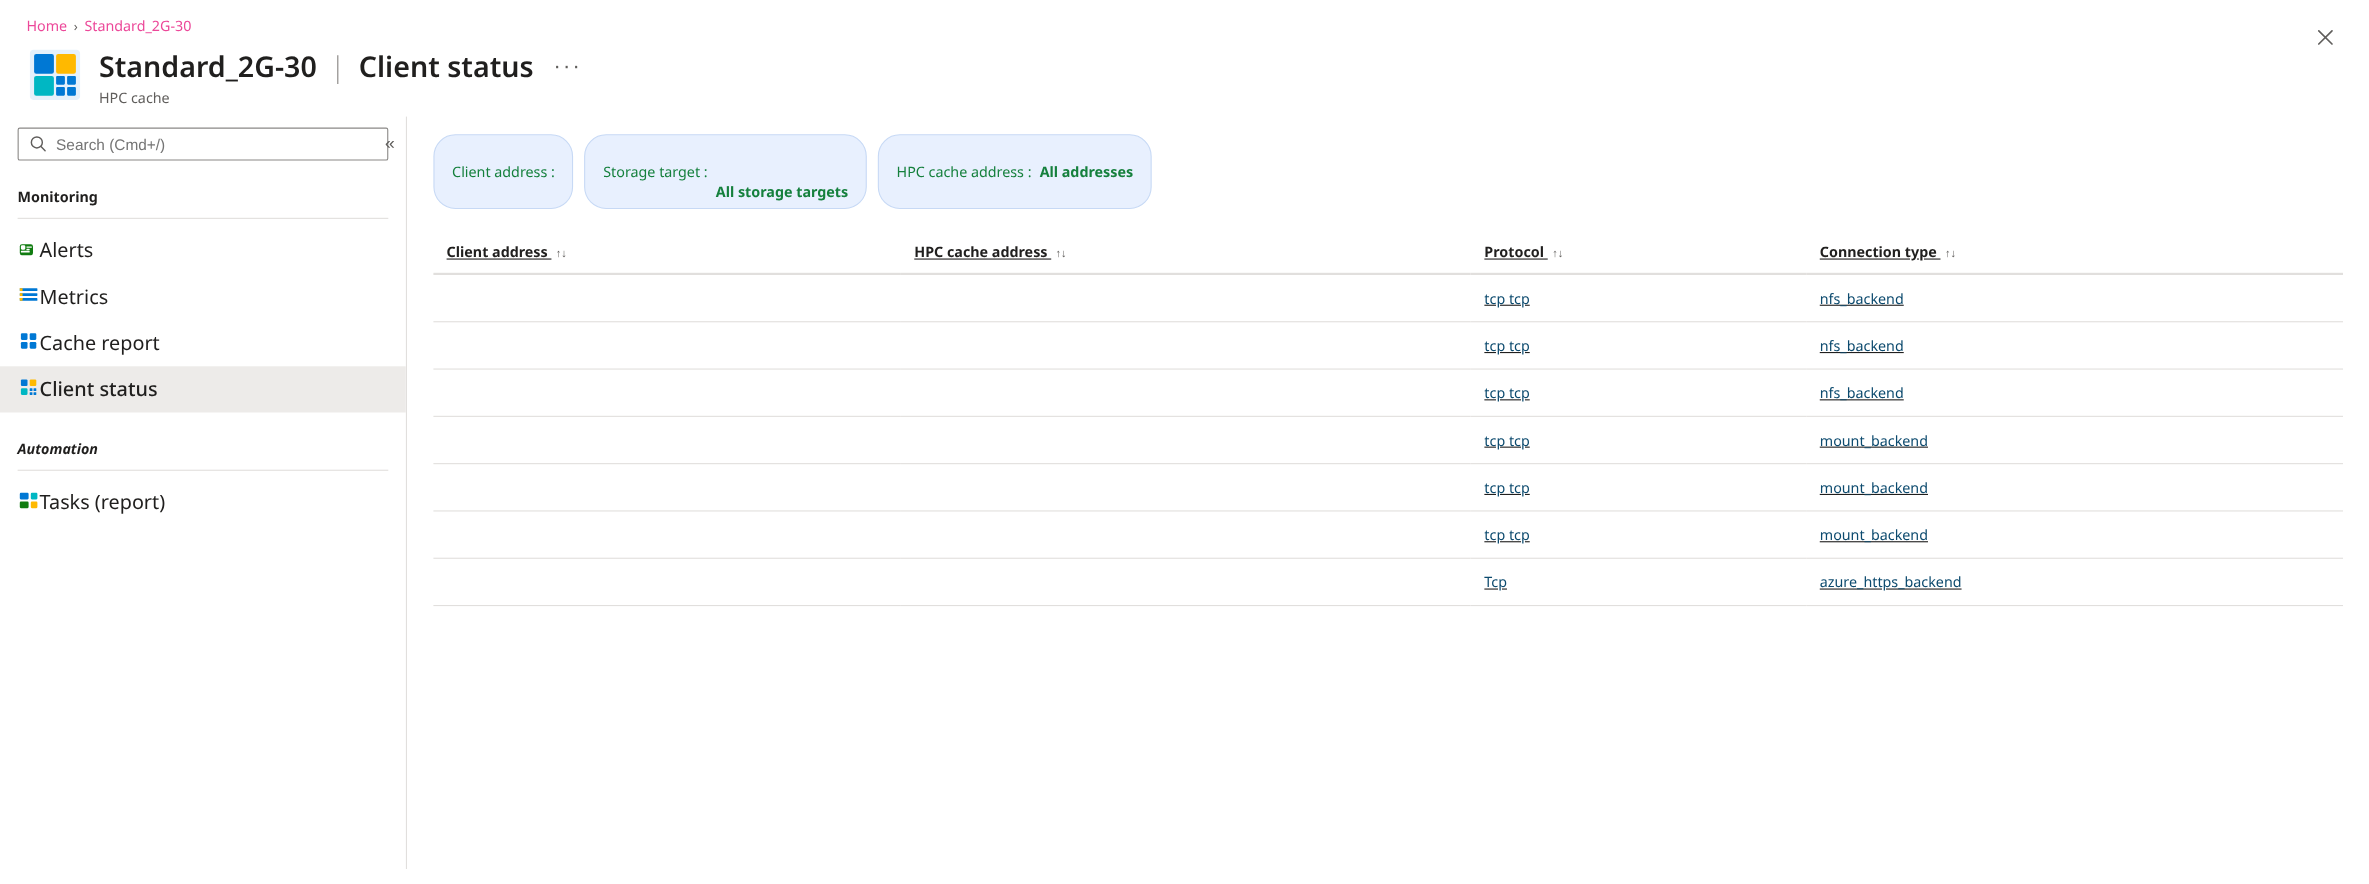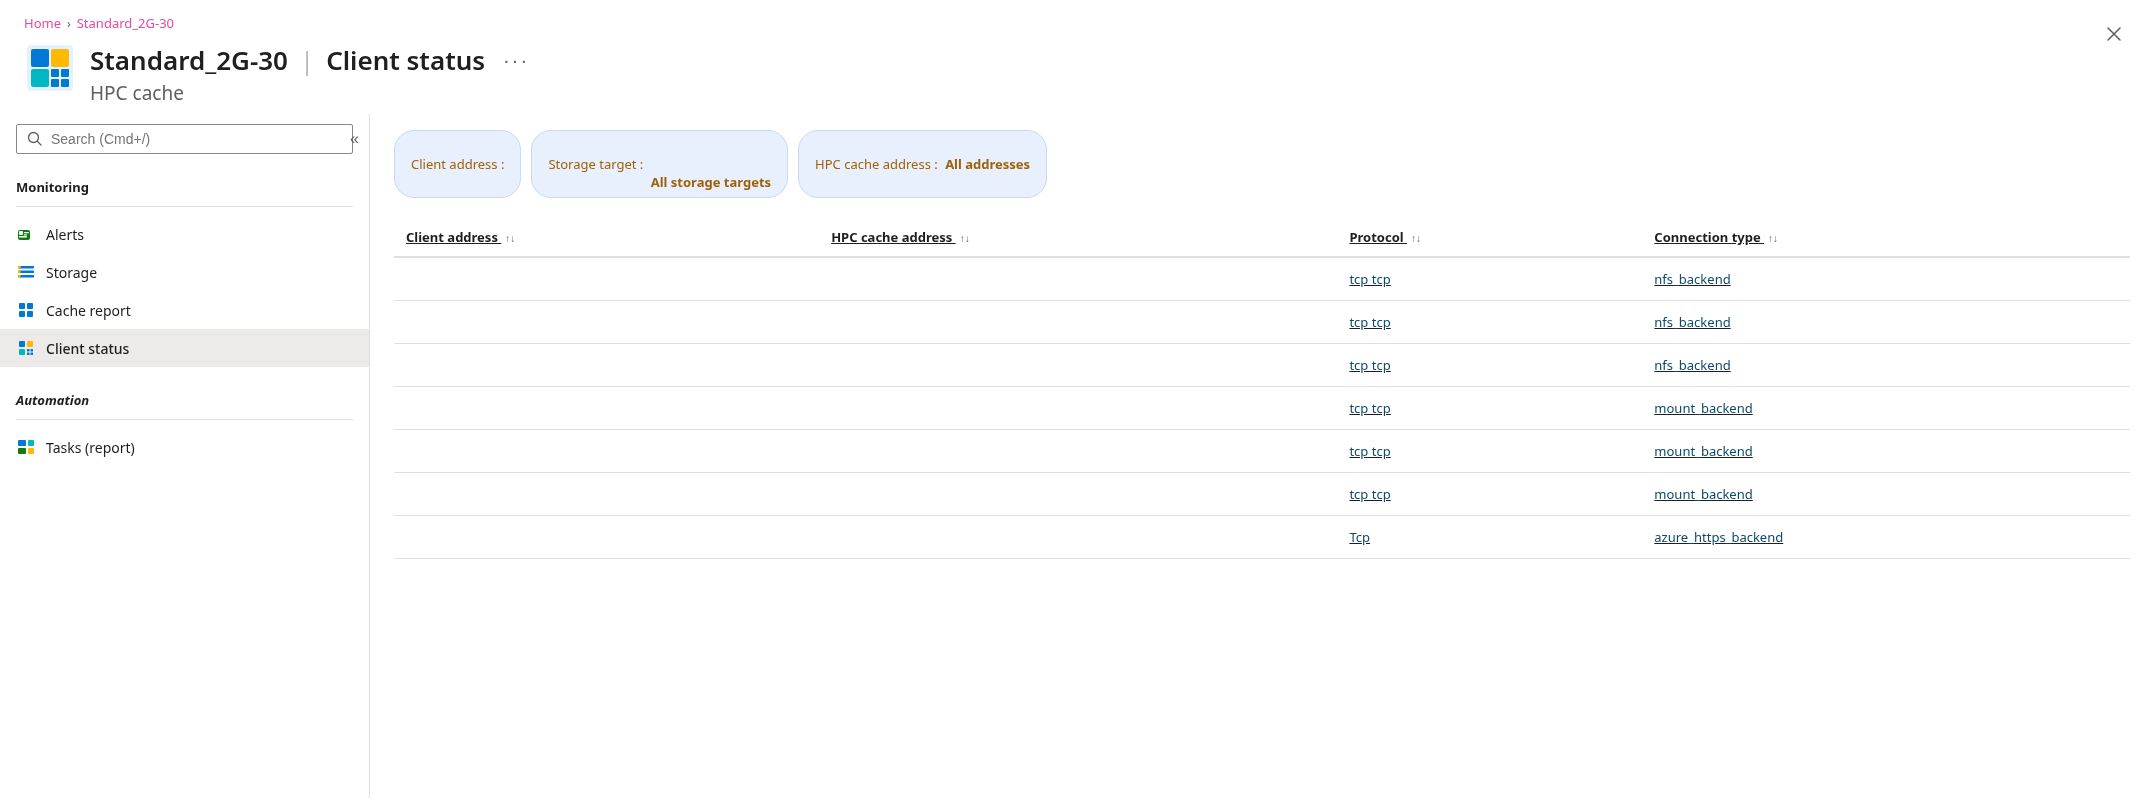--- a/index.html
+++ b/index.html
@@ -59,21 +59,21 @@
       color: #201f1e;
       display: flex;
       align-items: center;
       gap: 12px;
     }
     .page-title .divider-pipe {
       color: #a19f9d;
       font-weight: 300;
     }
     .page-subtitle {
-      font-size: 19px;
+      font-size: 13px;
       color: #605e5c;
       margin-top: 2px;
     }
     .ellipsis-btn {
       background: none;
       border: none;
       cursor: pointer;
       font-size: 20px;
       color: #605e5c;
       padding: 2px 6px;
@@ -152,25 +152,23 @@
       color: #201f1e;
       padding: 8px 16px 6px 16px;
     }
     .section-divider {
       border: none;
       border-top: 1px solid #e1dfdd;
       margin: 4px 16px 8px 16px;
     }
     .nav-item {
       display: flex;
-      align-items: center;
       padding: 9px 16px;
       cursor: pointer;
-      gap: 10px;
-      font-size: 14px;
+      font-size: 18px;
       color: #201f1e;
       border-radius: 0;
       position: relative;
     }
     .nav-item.active { background: #edebe9; font-weight: 500; }
     .nav-icon {
       width: 20px;
       height: 20px;
       flex-shrink: 0;
       display: flex;
@@ -191,21 +189,21 @@
       gap: 10px;
       margin-bottom: 20px;
       flex-wrap: wrap;
     }
     .filter-chip {
       background: #e8f0fe;
       border: 1px solid #c7d9f5;
       border-radius: 20px;
       padding: 6px 16px;
       font-size: 13px;
-      color: #a16207;
+      color: #15803d;
       cursor: pointer;
       display: flex;
       align-items: center;
       gap: 4px;
     }
 
     
     .data-table {
       width: 100%;
       border-collapse: collapse;
@@ -313,21 +311,21 @@
       <div class="nav-icon">
         <svg width="18" height="18" viewBox="0 0 18 18" fill="none">
           <rect x="1" y="3" width="16" height="2.5" rx="0.5" fill="#0078d4"></rect>
           <rect x="1" y="7.5" width="16" height="2.5" rx="0.5" fill="#0078d4"></rect>
           <rect x="1" y="12" width="16" height="2.5" rx="0.5" fill="#0078d4"></rect>
           <rect x="1" y="3" width="2.5" height="2.5" rx="0.2" fill="#ffb900"></rect>
           <rect x="1" y="7.5" width="2.5" height="2.5" rx="0.2" fill="#ffb900"></rect>
           <rect x="1" y="12" width="2.5" height="2.5" rx="0.2" fill="#ffb900"></rect>
         </svg>
       </div>
-      <span>Storage</span>
+      <span>Metrics</span>
     </div>
 
     <div class="nav-item">
       <div class="nav-icon">
         <svg width="18" height="18" viewBox="0 0 18 18" fill="none">
           <rect x="2" y="2" width="6" height="6" rx="1" fill="#0078d4"></rect>
           <rect x="10" y="2" width="6" height="6" rx="1" fill="#0078d4"></rect>
           <rect x="2" y="10" width="6" height="6" rx="1" fill="#0078d4"></rect>
           <rect x="10" y="10" width="6" height="6" rx="1" fill="#0078d4"></rect>
         </svg>

